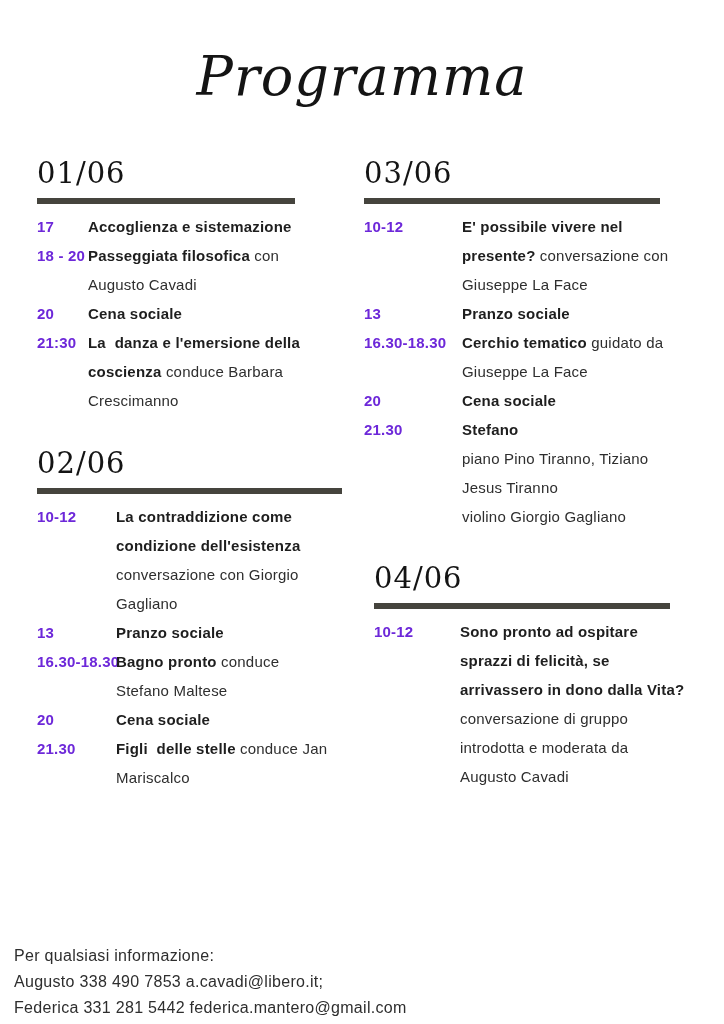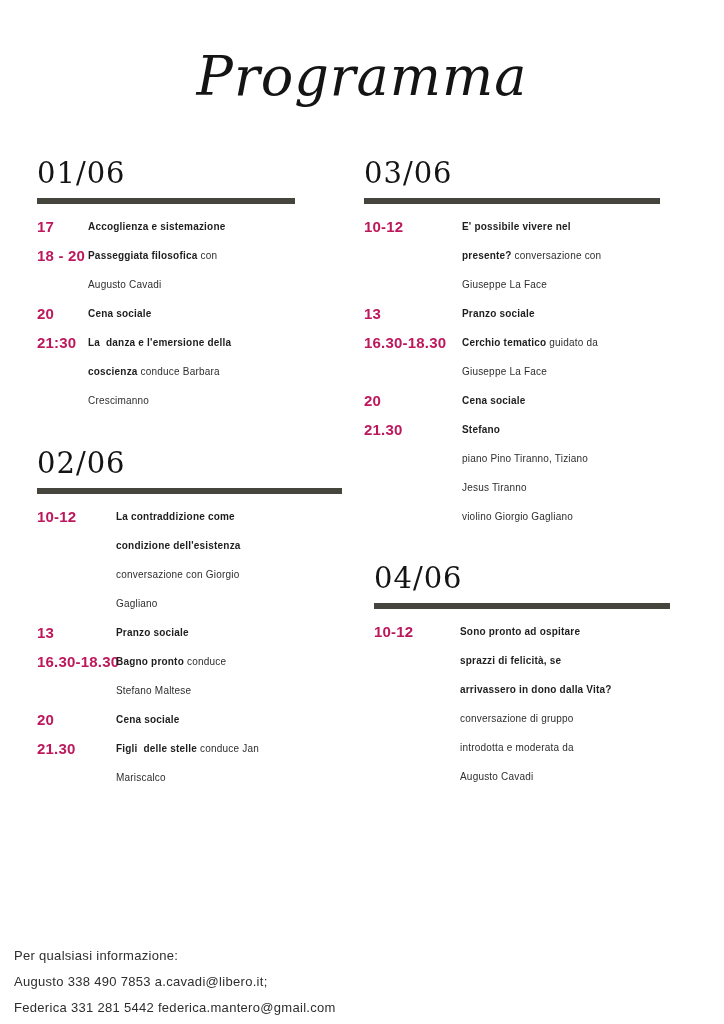--- a/index.html
+++ b/index.html
@@ -32,36 +32,36 @@
   }
   .divider{height:6px;background:#45443d;margin-top:10px;}
   .s1 .divider{width:258px;}
   .s2 .divider{width:305px;}
   .s3 .divider{width:296px;}
   .s4 .divider{width:296px;}
   .rows{margin-top:8px;}
   .row{display:flex;align-items:flex-start;}
   .time{
     flex:0 0 auto;white-space:nowrap;
-    font-weight:700;color:#be185d;
+    font-weight:700;color:#6d28d9;
     font-size:15px;line-height:29px;letter-spacing:0.2px;
   }
   .s1 .time{width:51px;}
   .s2 .time{width:79px;}
   .s3 .time{width:98px;}
   .s4 .time{width:86px;}
   .text{
     flex:1 1 auto;white-space:pre-wrap;
-    font-size:10px;line-height:29px;letter-spacing:0.2px;
+    font-size:15px;line-height:29px;letter-spacing:0.2px;
     color:#2e2e2e;
   }
   .text .b{font-weight:700;color:#1e1e1e;}
   .footer{
     position:absolute;left:14px;top:943px;
-    font-size:13px;line-height:26px;
+    font-size:16px;line-height:26px;
     color:#2e2e2e;letter-spacing:0.3px;
   }
 </style>
 </head>
 <body>
 
 <div class="page">
 
   <h1 class="title">Programma</h1>
 

